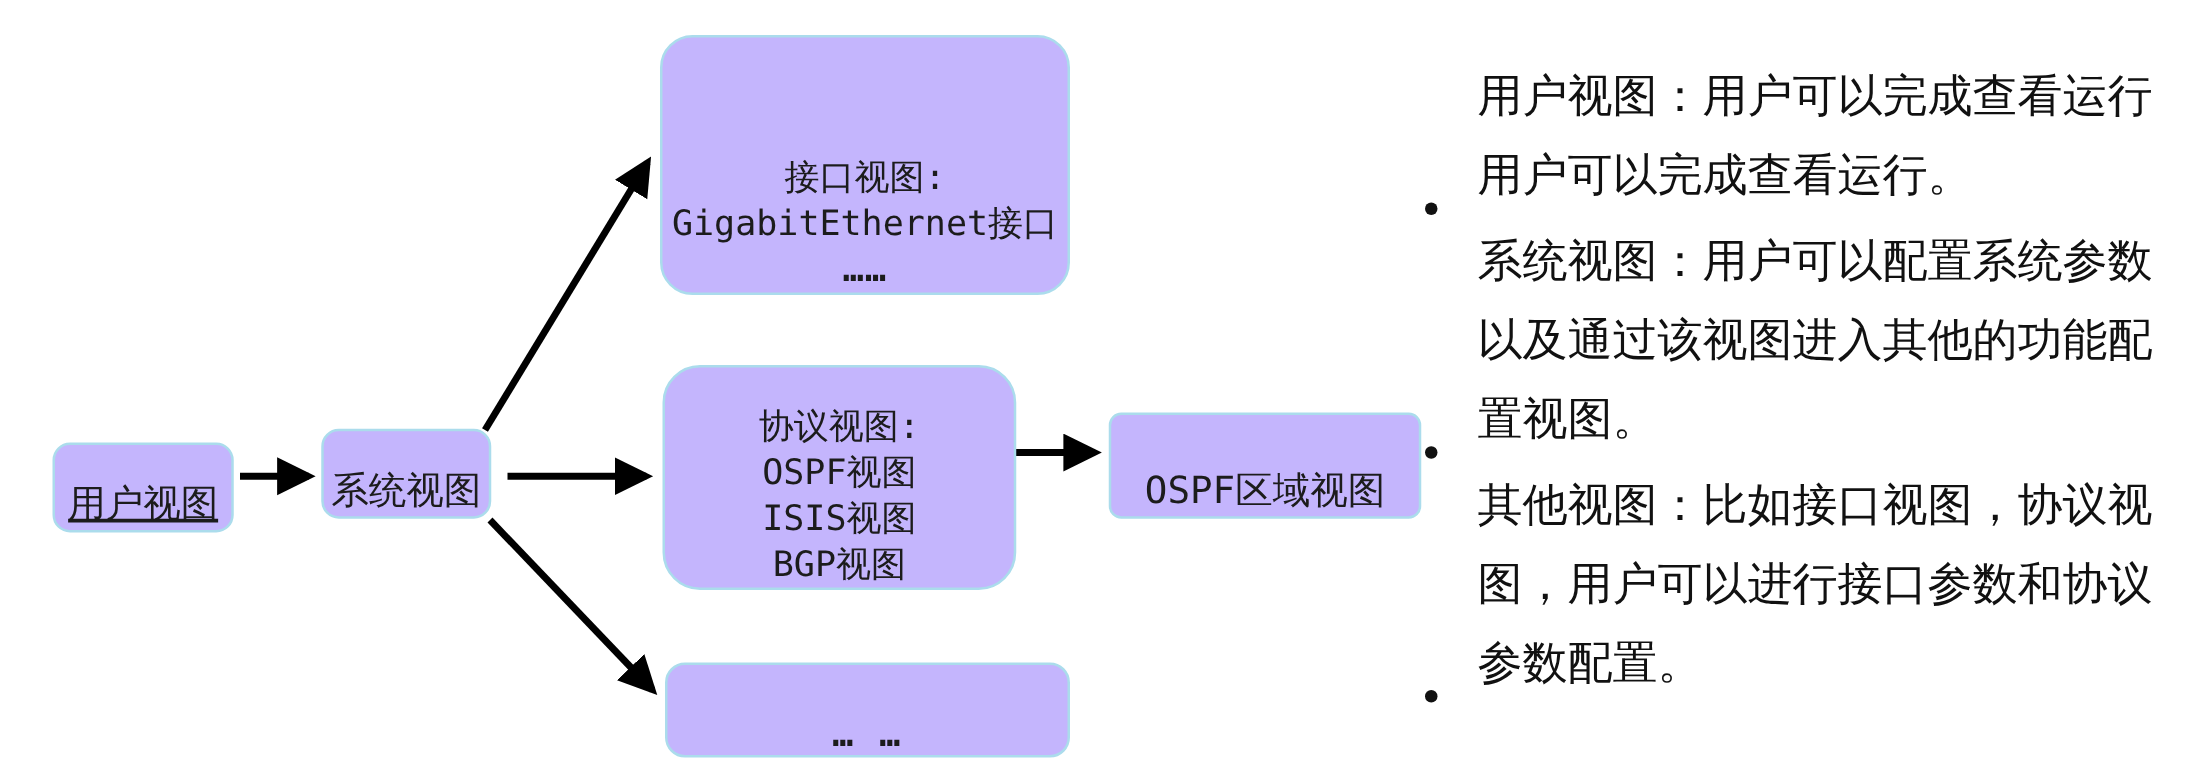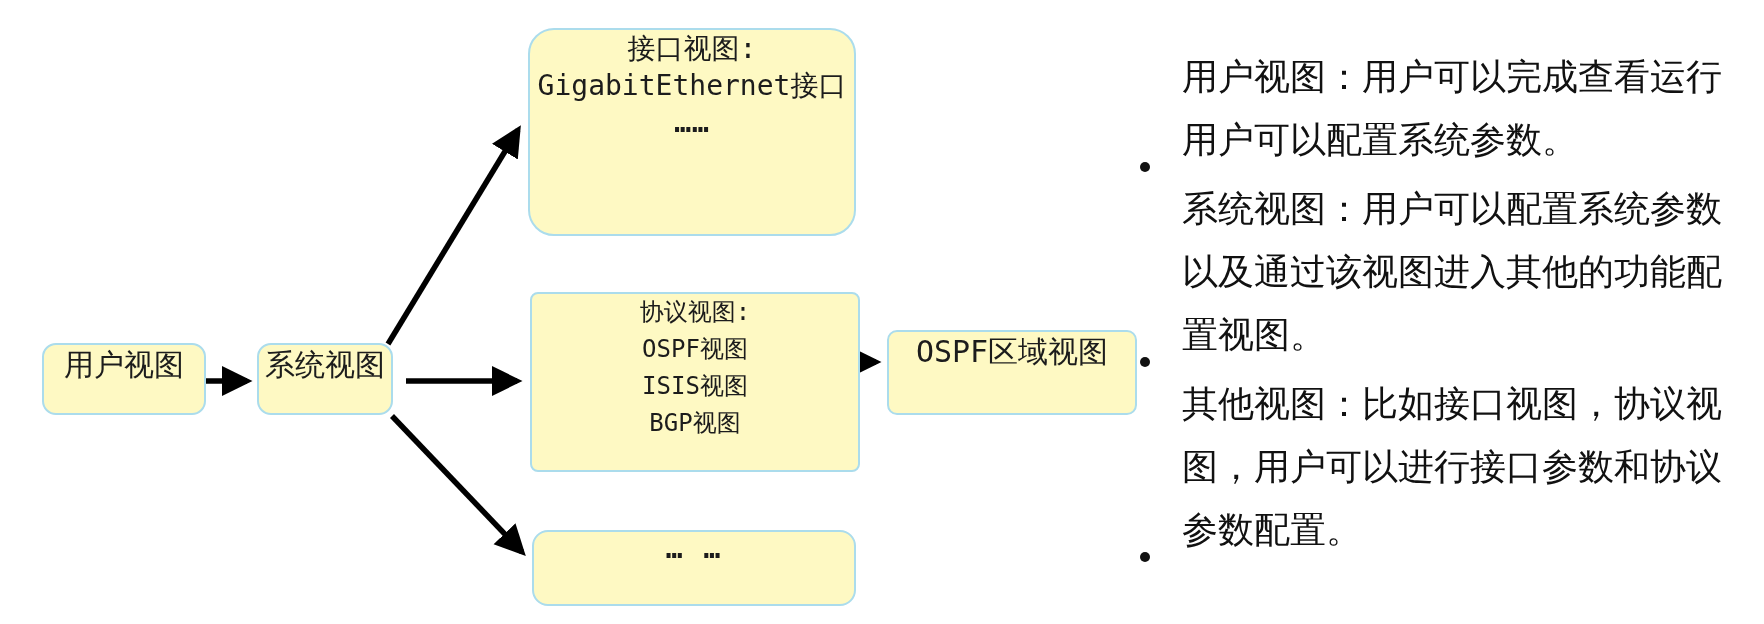--- a/index.html
+++ b/index.html
@@ -13,34 +13,34 @@
     color: #1a1a1a;
   }
   svg.arrows {
     position: absolute;
     left: 0; top: 0;
     width: 1764px; height: 624px;
     pointer-events: none;
   }
   .node {
     position: absolute;
-    background: #fef9c3;
+    background: #c4b5fd;
     border: 2px solid #abdcec;
     box-sizing: border-box;
     display: flex;
     flex-direction: column;
     align-items: center;
-    justify-content: flex-start;
+    justify-content: flex-end;
     text-align: center;
     color: #1c1c1c;
   }
-  .node-user      { left: 42px;  top: 343px; width: 164px; height: 72px;  border-radius: 14px; font-size: 30px; }
+  .node-user      { left: 42px;  top: 354px; width: 145px; height: 72px;  border-radius: 14px; font-size: 30px; text-decoration: underline; }
   .node-system    { left: 257px; top: 343px; width: 136px; height: 72px;  border-radius: 14px; font-size: 30px; }
   .node-interface { left: 528px; top: 28px;  width: 328px; height: 208px; border-radius: 26px; font-size: 28px; line-height: 37px; }
-  .node-protocol  { left: 530px; top: 292px; width: 330px; height: 180px; border-radius: 8px; font-size: 24px; line-height: 37px; }
+  .node-protocol  { left: 530px; top: 292px; width: 283px; height: 180px; border-radius: 30px; font-size: 28px; line-height: 37px; }
   .node-other     { left: 532px; top: 530px; width: 324px; height: 76px;  border-radius: 16px; font-size: 28px; font-weight: bold; letter-spacing: 2px; }
   .node-ospfarea  { left: 887px; top: 330px; width: 250px; height: 85px;  border-radius: 10px; font-size: 30px; }
   .node .line { white-space: nowrap; }
   .node .dots { font-weight: bold; letter-spacing: 1px; }
 
   .notes {
     position: absolute;
     left: 1120px;
     top: 46px;
     width: 640px;
@@ -112,21 +112,21 @@
   </div>
 
   <div class="notes">
 
     <div class="note-item">
       <div class="note-bullet-col">
         <div class="note-dot"></div>
       </div>
       <div class="note-lines">
         <div class="note-line">用户视图：用户可以完成查看运行</div>
-        <div class="note-line">用户可以配置系统参数。</div>
+        <div class="note-line">用户可以完成查看运行。</div>
       </div>
     </div>
 
     <div class="note-item">
       <div class="note-bullet-col">
         <div class="note-dot"></div>
       </div>
       <div class="note-lines">
         <div class="note-line">系统视图：用户可以配置系统参数</div>
         <div class="note-line">以及通过该视图进入其他的功能配</div>

